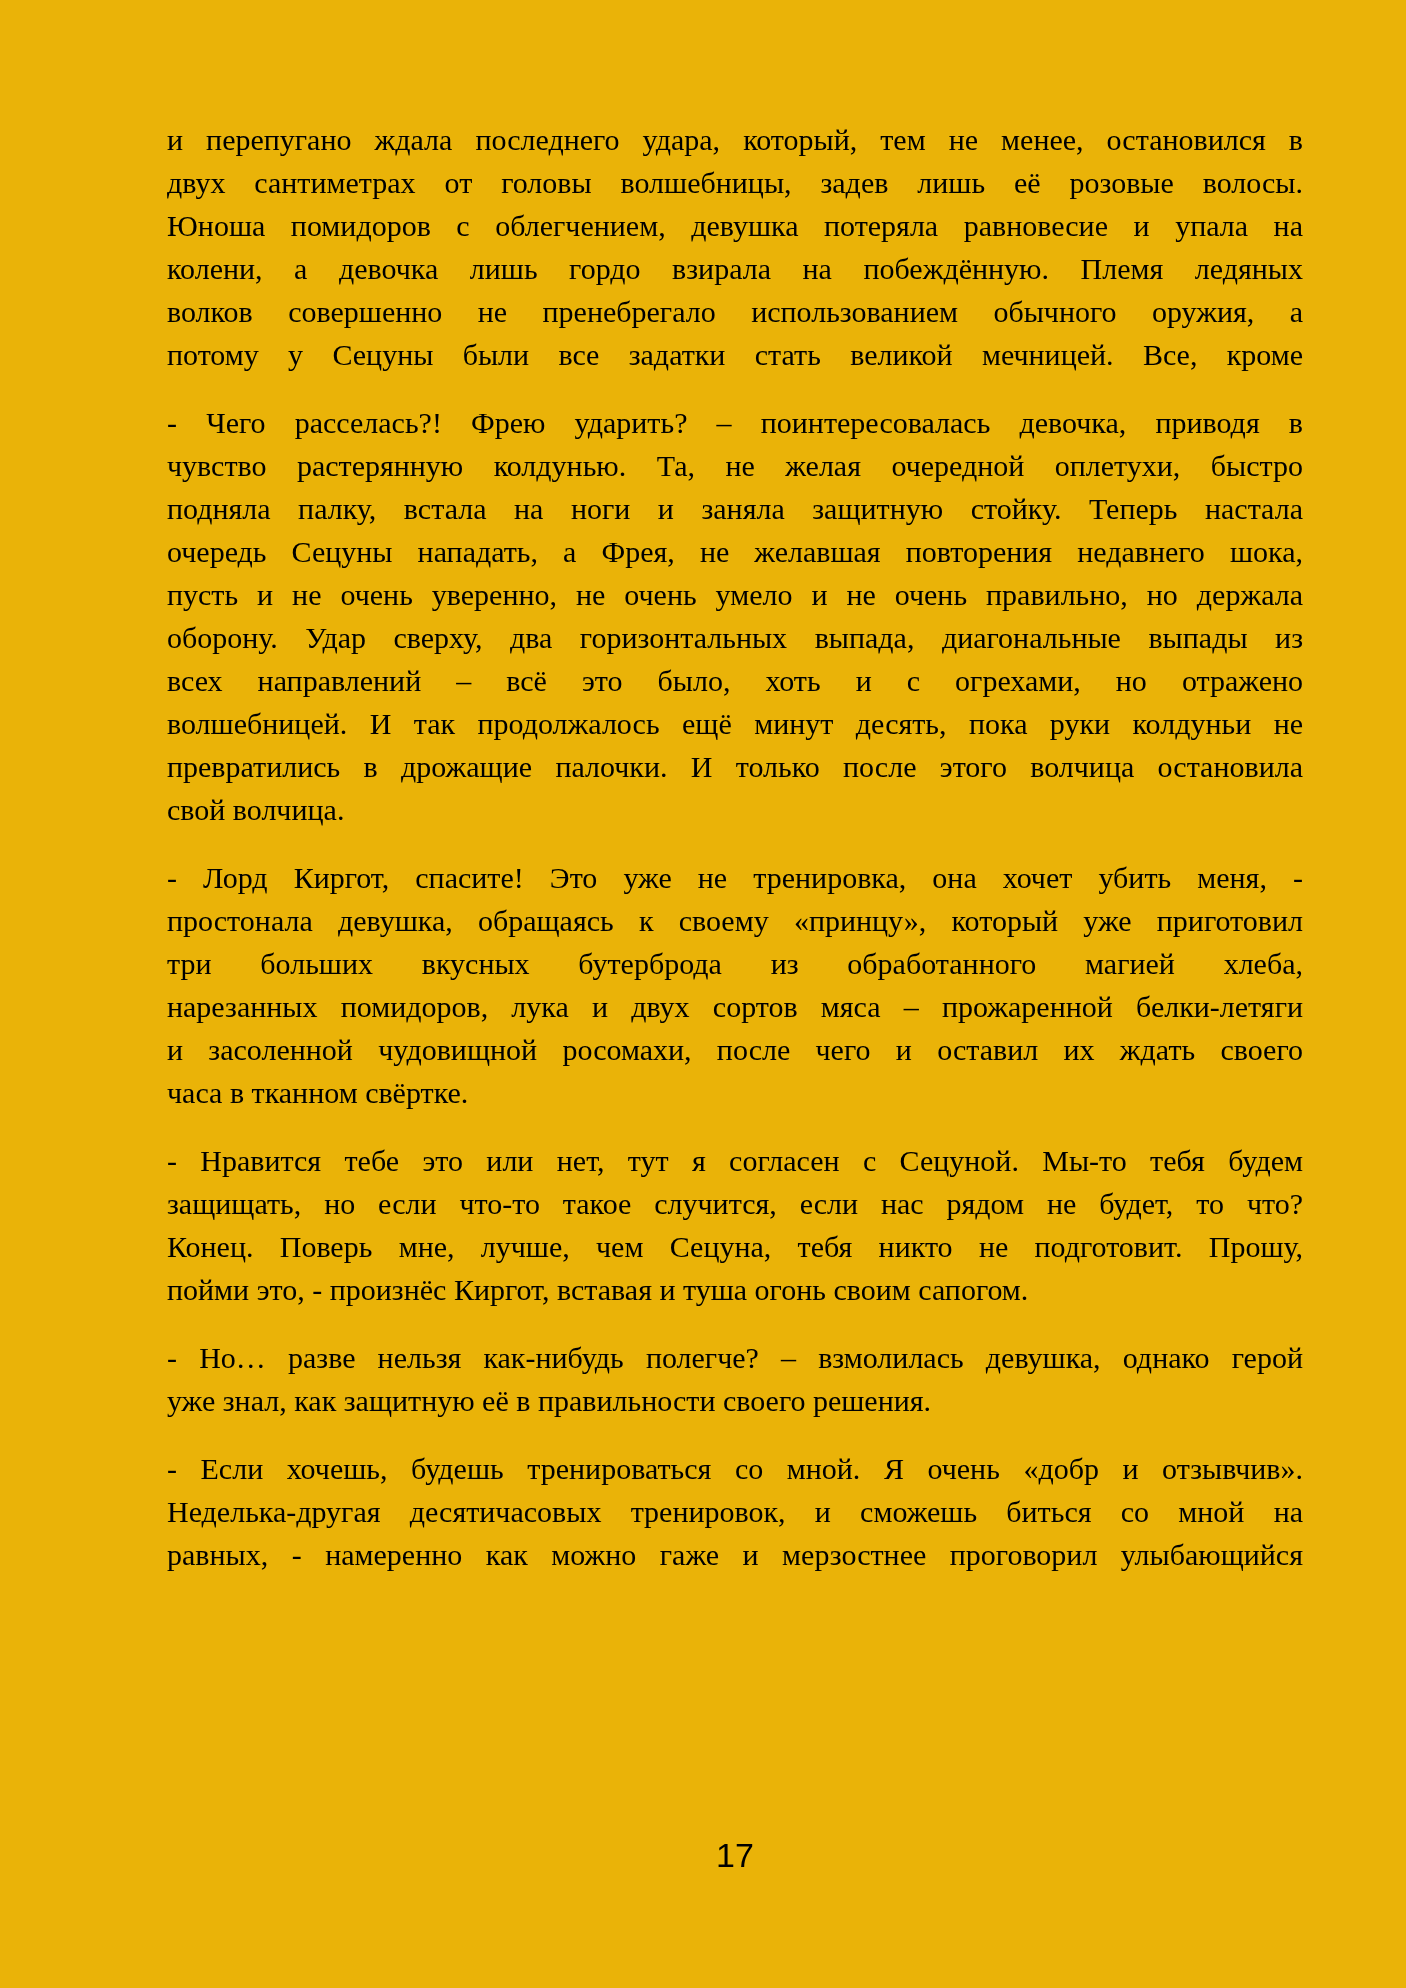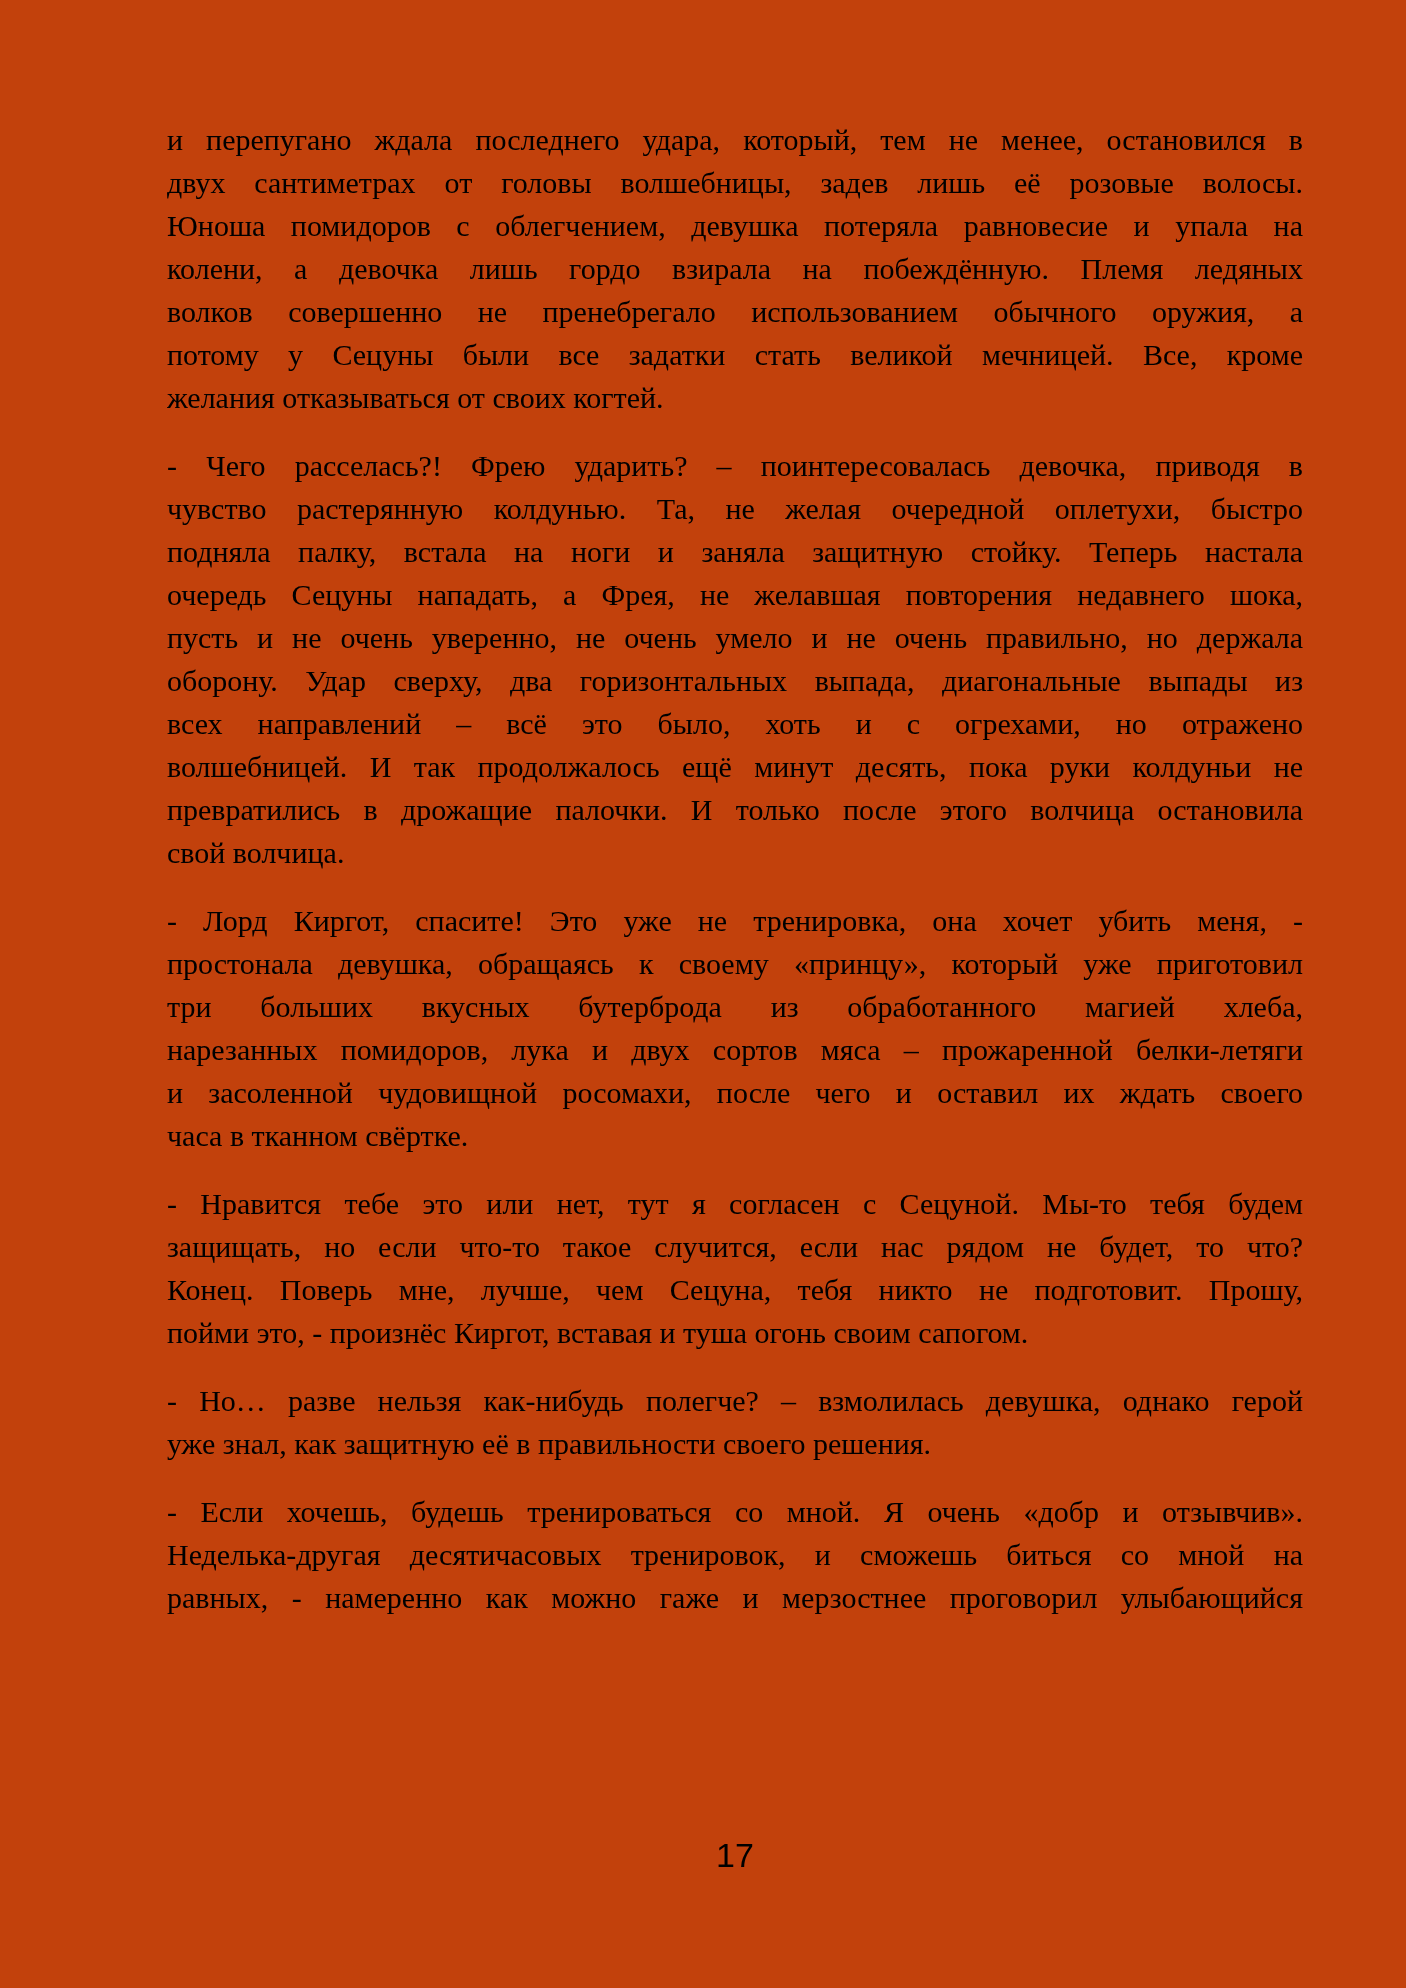--- a/index.html
+++ b/index.html
@@ -4,21 +4,21 @@
 <style>
   html, body {
     margin: 0;
     padding: 0;
     background: #ffffff;
   }
   .page {
     position: relative;
     width: 1406px;
     height: 1988px;
-    background: #c2410c;
+    background: #eab308;
     box-sizing: border-box;
     padding: 118px 103px 0 167px;
     font-family: "Liberation Serif", serif;
     font-size: 30px;
     color: #000000;
     overflow: hidden;
   }
   .text-body {
     width: 1136px;
   }
@@ -54,21 +54,20 @@
 
 <div class="page">
   <div class="text-body">
       <div class="para">
         <div class="line">и перепугано ждала последнего удара, который, тем не менее, остановился в</div>
         <div class="line">двух сантиметрах от головы волшебницы, задев лишь её розовые волосы.</div>
         <div class="line">Юноша помидоров с облегчением, девушка потеряла равновесие и упала на</div>
         <div class="line">колени, а девочка лишь гордо взирала на побеждённую. Племя ледяных</div>
         <div class="line">волков совершенно не пренебрегало использованием обычного оружия, а</div>
         <div class="line">потому у Сецуны были все задатки стать великой мечницей. Все, кроме</div>
-        <div class="line para-end">желания отказываться от своих когтей.</div>
       </div>
       <div class="para">
         <div class="line">- Чего расселась?! Фрею ударить? – поинтересовалась девочка, приводя в</div>
         <div class="line">чувство растерянную колдунью. Та, не желая очередной оплетухи, быстро</div>
         <div class="line">подняла палку, встала на ноги и заняла защитную стойку. Теперь настала</div>
         <div class="line">очередь Сецуны нападать, а Фрея, не желавшая повторения недавнего шока,</div>
         <div class="line">пусть и не очень уверенно, не очень умело и не очень правильно, но держала</div>
         <div class="line">оборону. Удар сверху, два горизонтальных выпада, диагональные выпады из</div>
         <div class="line">всех направлений – всё это было, хоть и с огрехами, но отражено</div>
         <div class="line">волшебницей. И так продолжалось ещё минут десять, пока руки колдуньи не</div>

